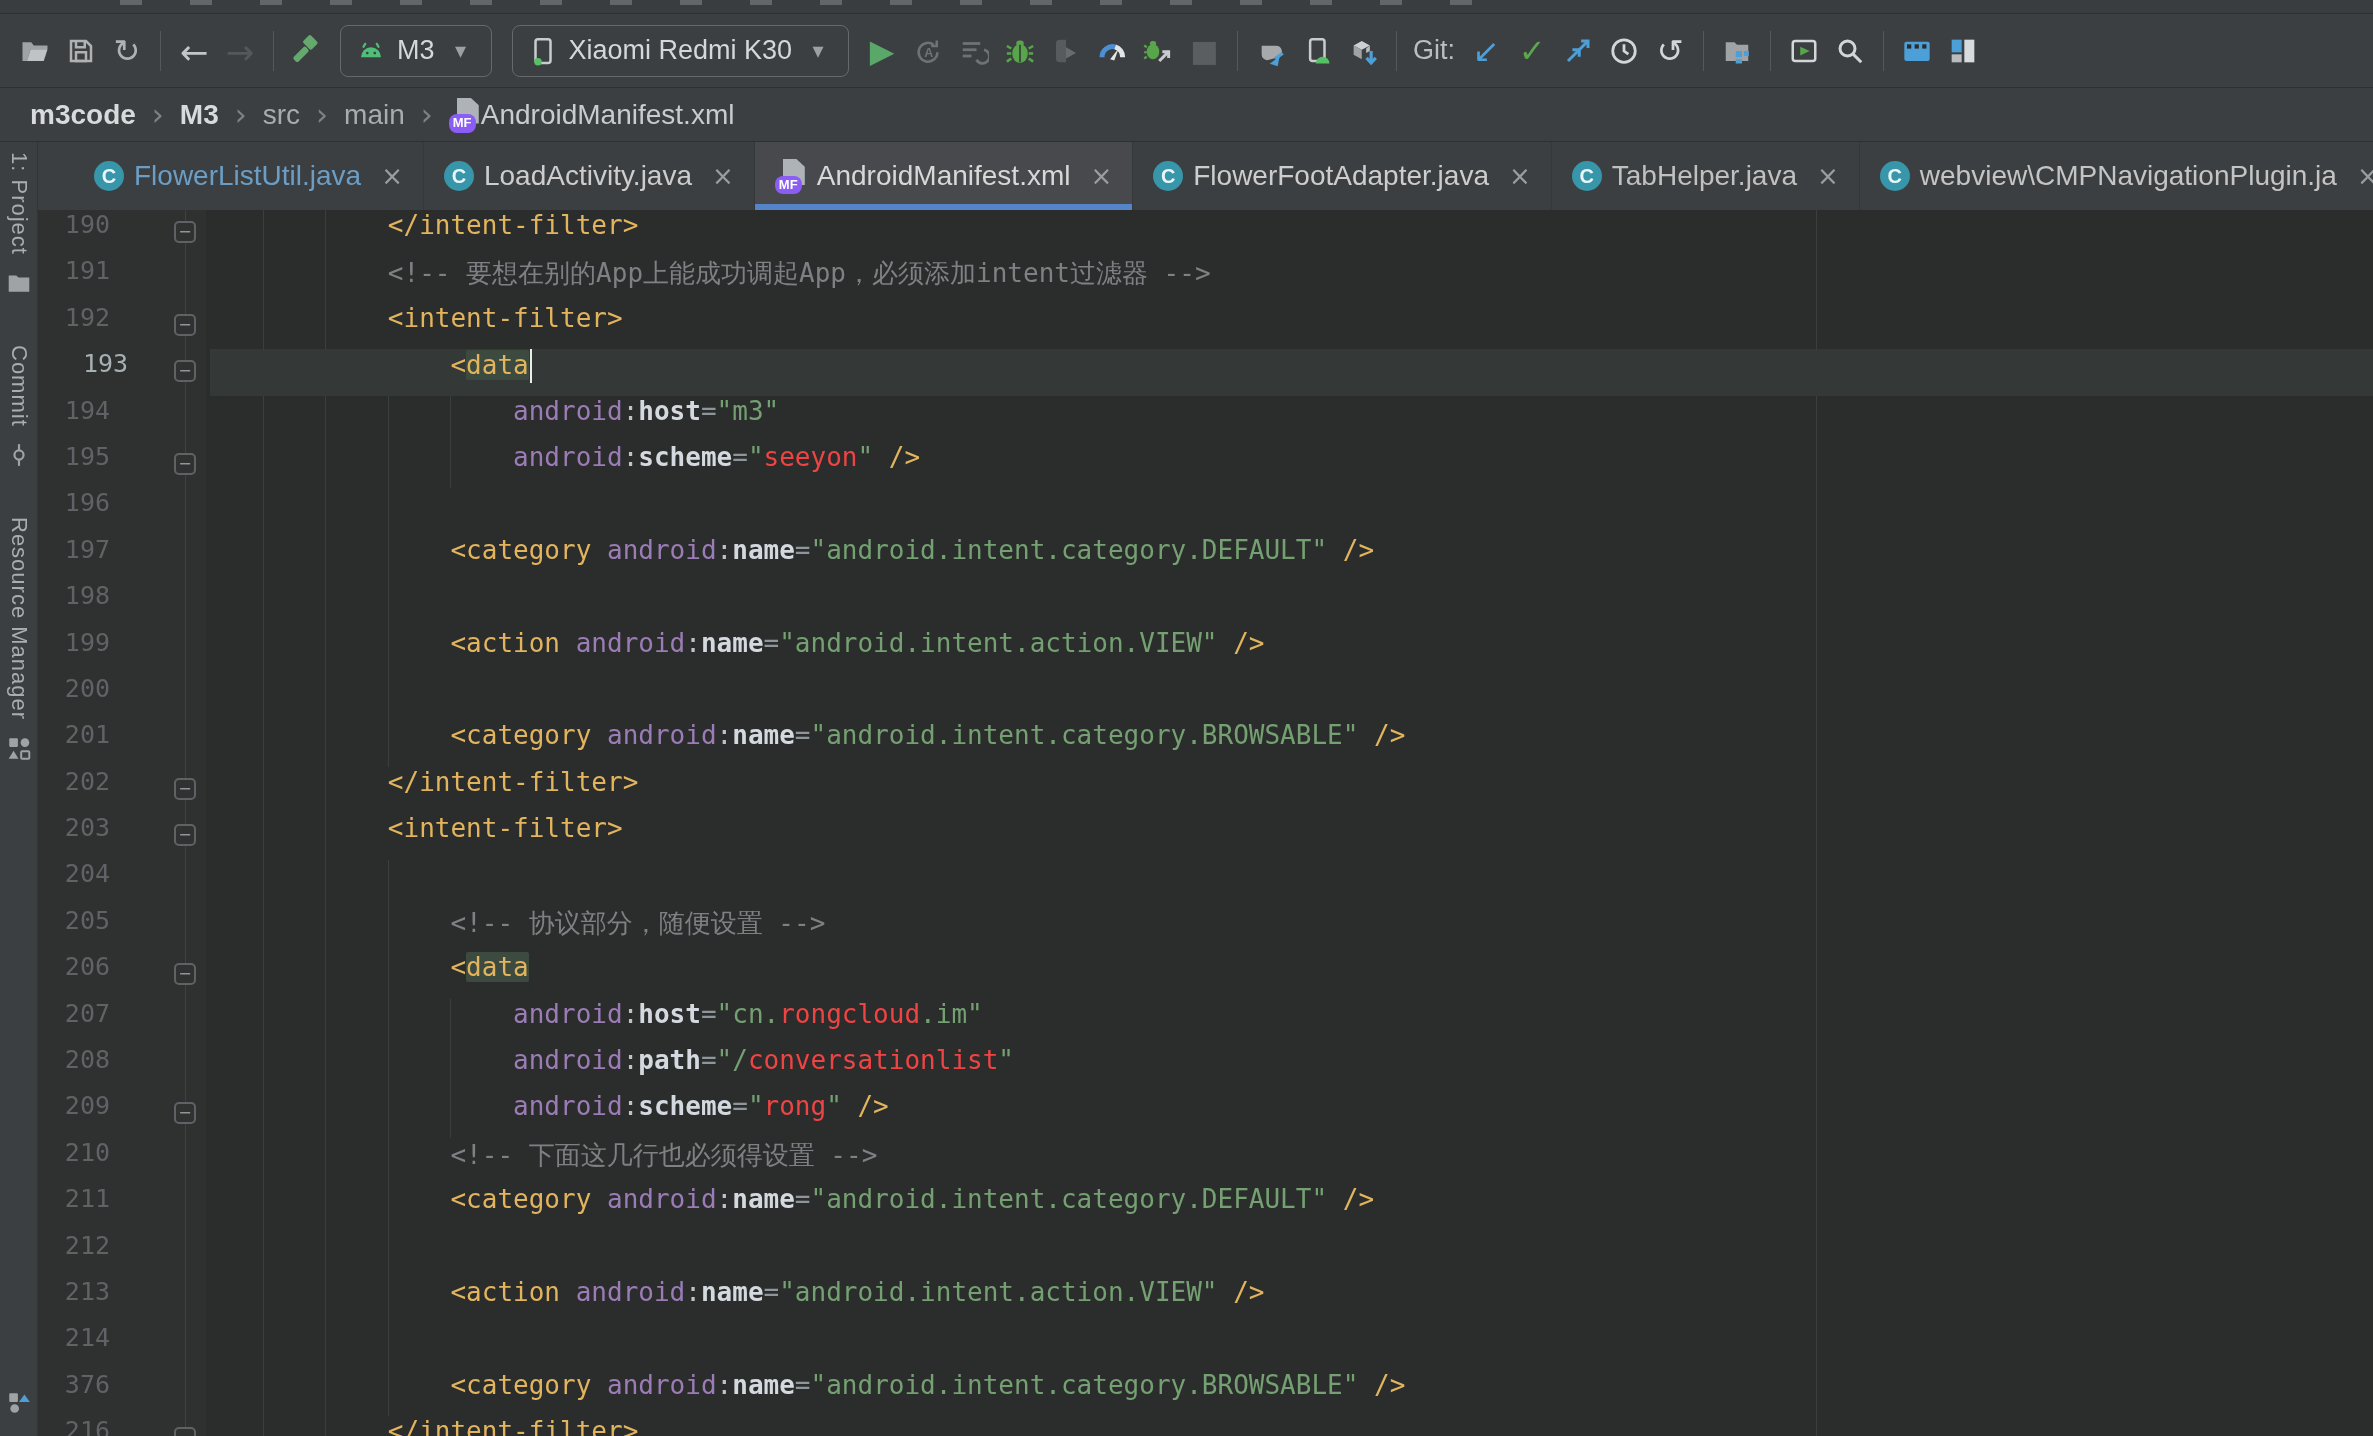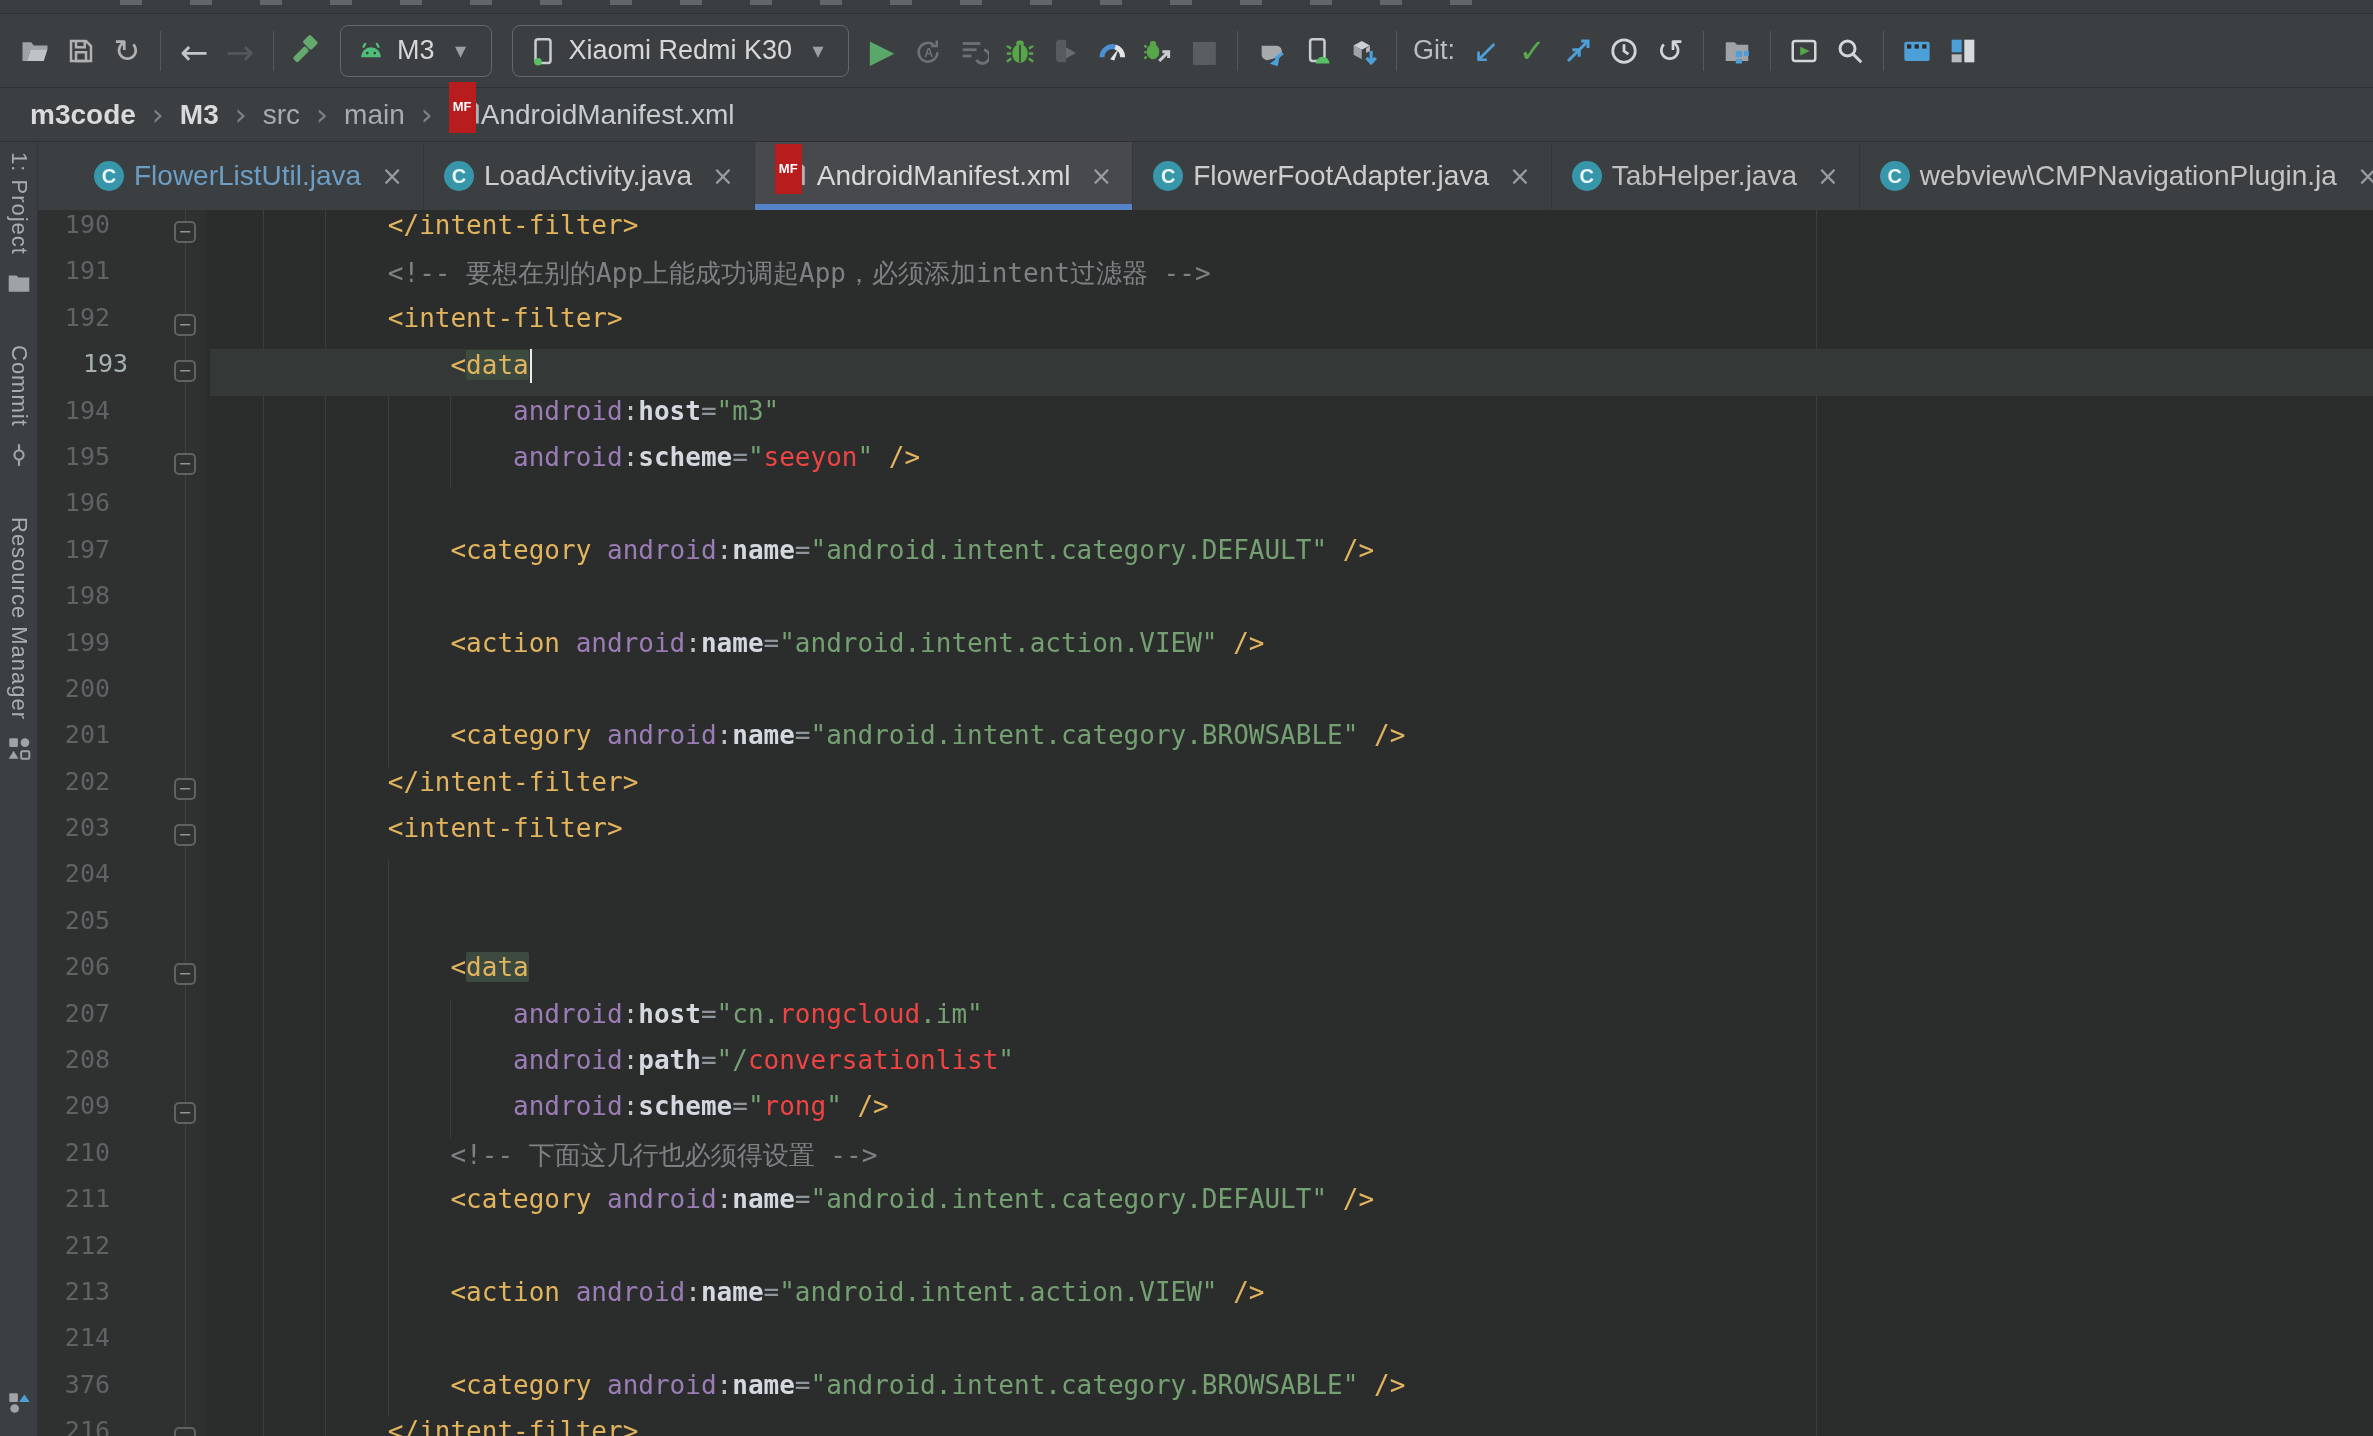--- a/index.html
+++ b/index.html
@@ -46,22 +46,22 @@
   .tab{position:relative;display:flex;align-items:center;gap:10px;padding:0 20px;
       font-size:28px;color:#C7C7C7;border-right:1px solid #353839;white-space:nowrap;cursor:default;}
   .tab.active{background:#47494C;}
   .tab.active::after{content:"";position:absolute;left:0;right:0;bottom:0;height:6px;background:#5585C8;}
   .tab .close{font-family:"DejaVu Sans",sans-serif;color:#9A9DA0;font-size:26px;margin-left:10px;}
   .cls-icon{width:30px;height:30px;border-radius:50%;background:#3796A9;color:#EAF6F8;
       display:inline-grid;place-items:center;font-size:20px;font-weight:700;flex:none;}
   .mf{position:relative;width:32px;height:36px;display:inline-block;flex:none;}
   .mf .pg{position:absolute;right:2px;top:1px;width:22px;height:26px;background:#AEB3B8;
       clip-path:polygon(0 0,62% 0,100% 30%,100% 100%,0 100%);}
-  .mf b{position:absolute;left:0;bottom:0;background:#b91c1c;color:#fff;
-      font:700 13px/1.25 "Liberation Sans",sans-serif;padding:17px 4px;border-radius:0;}
+  .mf b{position:absolute;left:0;bottom:0;background:#8b5cf6;color:#fff;
+      font:700 13px/1.25 "Liberation Sans",sans-serif;padding:1px 4px;border-radius:8px;}
 
   
   .editor{position:relative;flex:1;background:#2B2D2C;overflow:hidden;
       font-family:"DejaVu Sans Mono","Liberation Mono",monospace;}
   .gutterbg{position:absolute;left:0;top:0;bottom:0;width:168px;background:#2F3130;}
   .vline{position:absolute;top:0;bottom:0;width:1px;}
   .foldline{left:147px;background:#3E4241;}
   .marginline{left:1778px;background:#3B3E3C;}
   .guide{position:absolute;width:1px;background:#3A3E3D;}
   .ln{position:relative;height:46.4px;display:flex;align-items:flex-start;width:100%;}
@@ -575,20 +575,21 @@
     <span class="code" style="padding-left:12ch"><span class="t-tag">&lt;intent-filter&gt;</span></span>
           </div>
           <div class="ln">
     <span class="num">204</span>
     <span class="foldcol"></span>
     <span class="code" style="padding-left:0ch"></span>
           </div>
           <div class="ln">
     <span class="num">205</span>
     <span class="foldcol"></span>
+    <span class="code" style="padding-left:16ch"><span class="t-com">&lt;!-- 协议部分，随便设置 --&gt;</span></span>
           </div>
           <div class="ln">
     <span class="num">206</span>
     <span class="foldcol">
               <span class="fmark">−</span>
             </span>
     <span class="code" style="padding-left:16ch"><span class="t-tag">&lt;</span><span class="t-hl">data</span></span>
           </div>
           <div class="ln">
     <span class="num">207</span>

